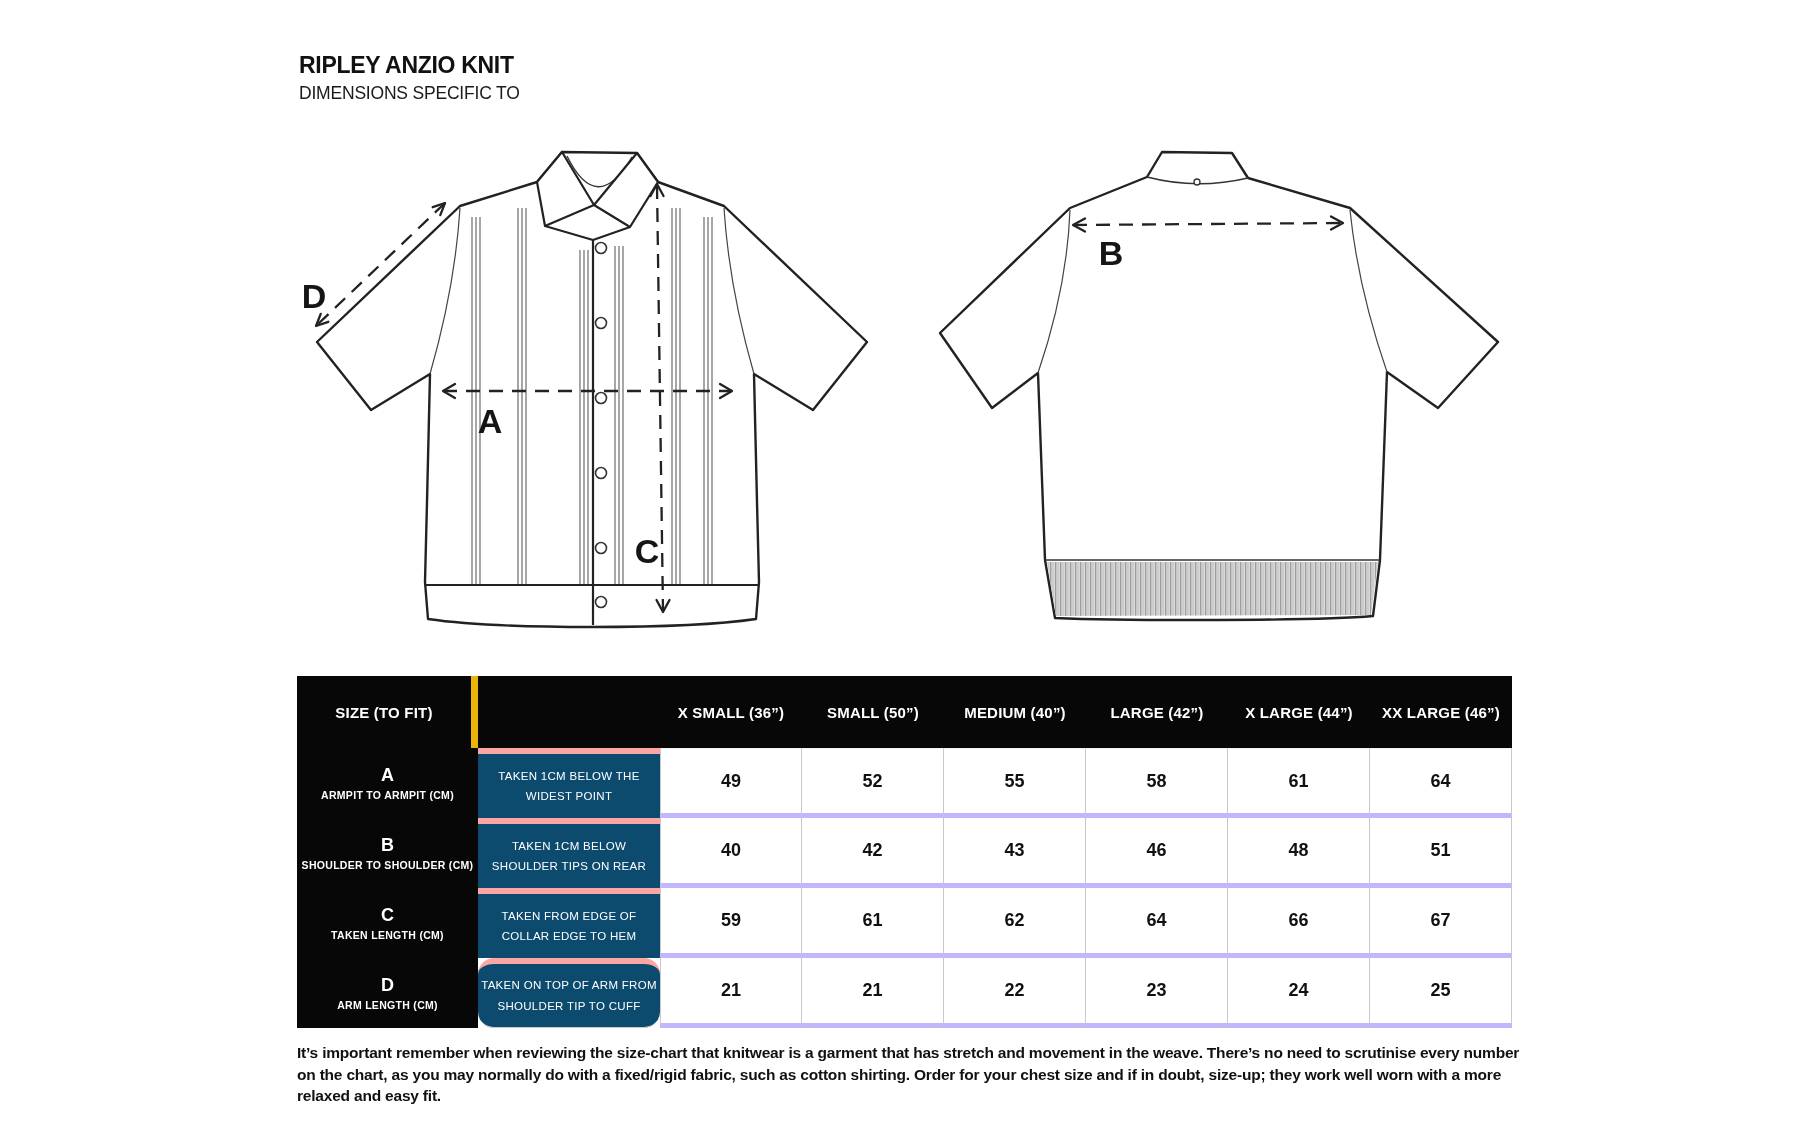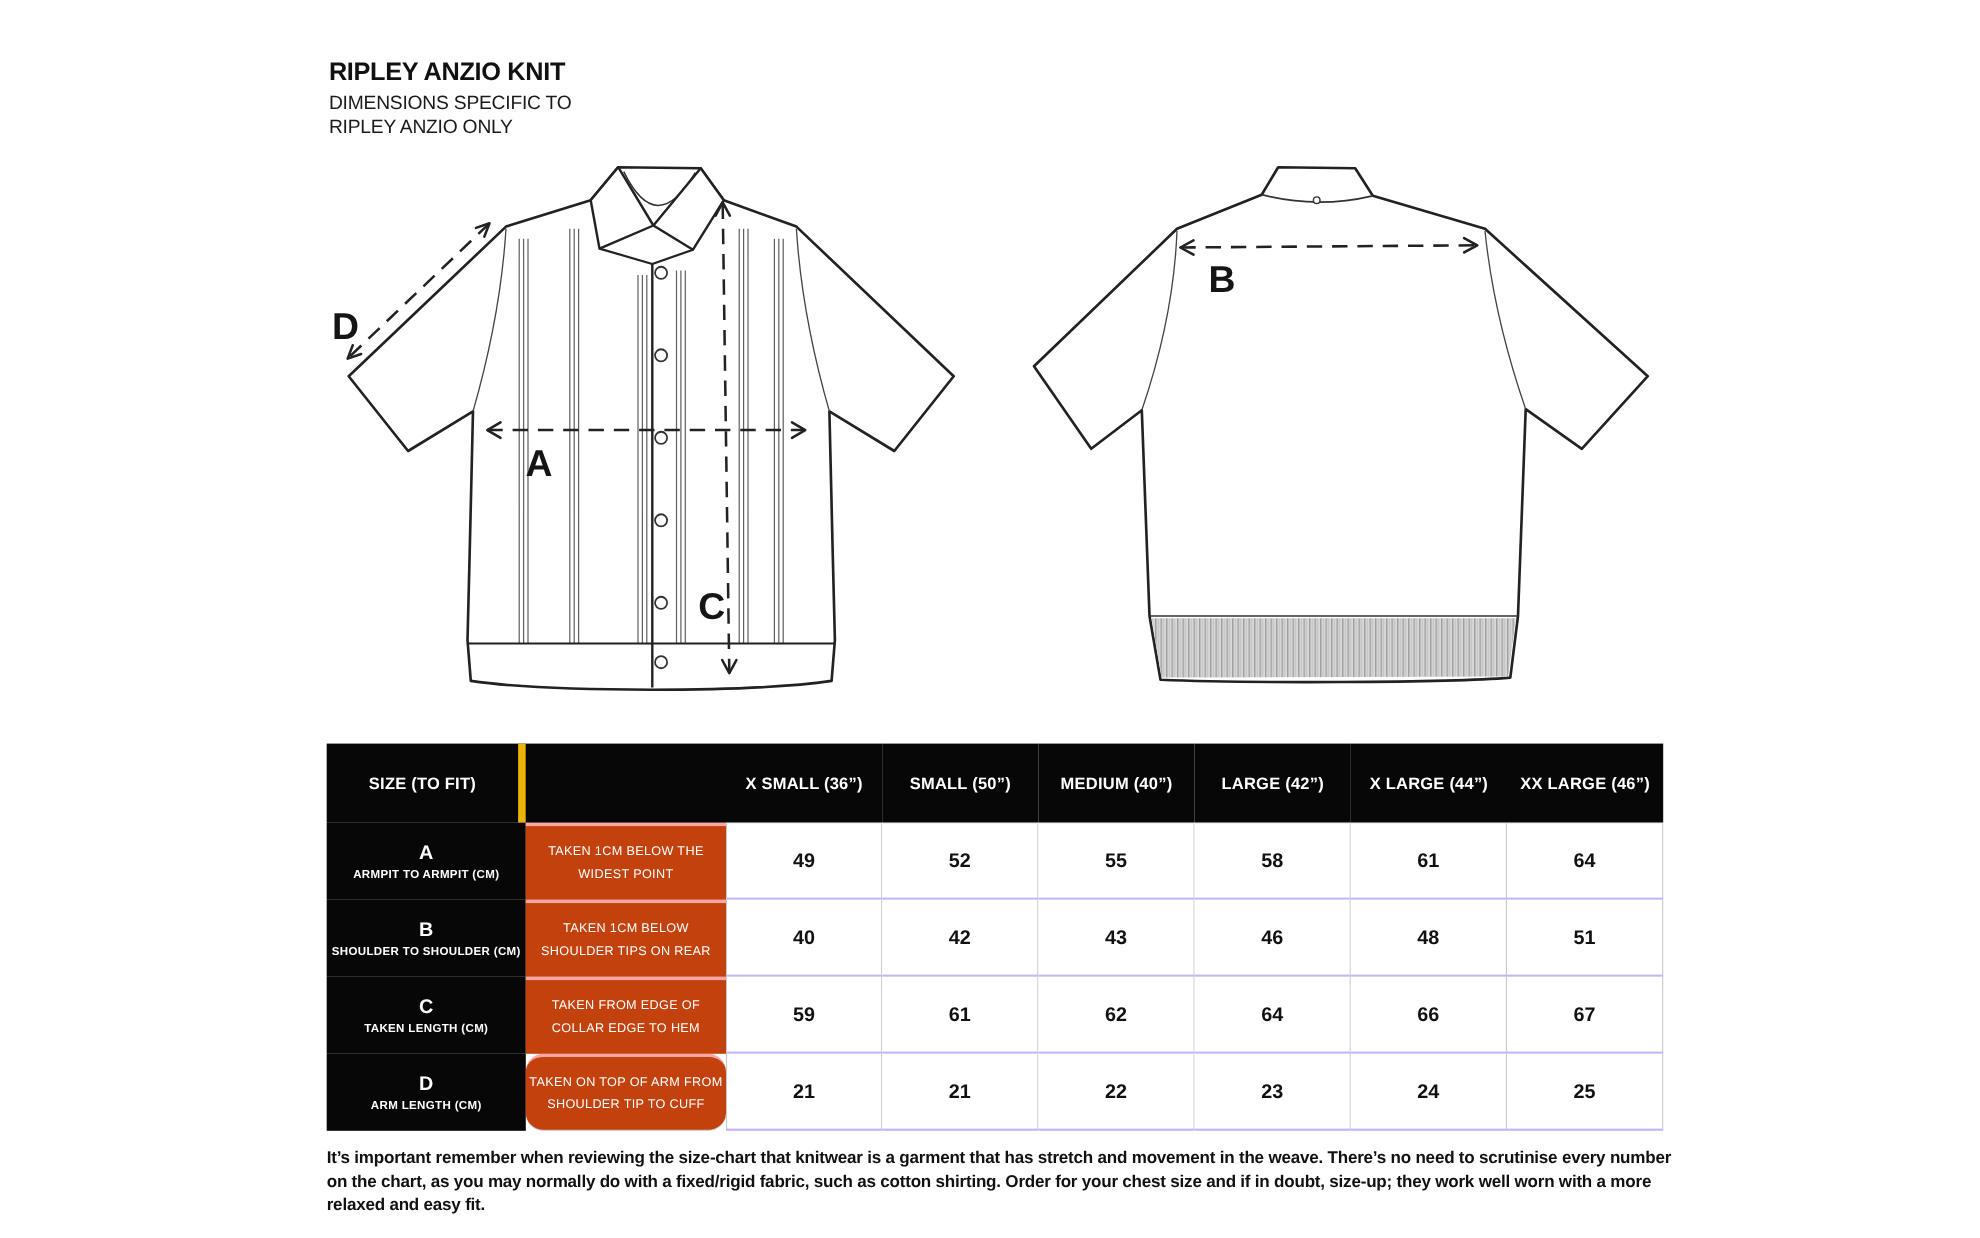--- a/index.html
+++ b/index.html
@@ -26,43 +26,42 @@
 
   thead th { height: 72px; background: #070707; color: #ffffff; font-size: 15px; font-weight: 700;
              letter-spacing: 0.2px; }
   thead th.label-head { border-right: 7px solid #eab308; }
 
   tbody tr { height: 70px; }
   th.letter-cell { background: #070707; color: #ffffff; font-weight: 400; }
   .letter-cell .letter { font-size: 18px; font-weight: 700; line-height: 1.2; }
   .letter-cell .measure-name { font-size: 10.5px; font-weight: 700; letter-spacing: 0.3px; margin-top: 3px; }
 
-  td.method-cell { background: #c2410c; color: #ffffff; font-size: 11.5px; font-weight: 400;
-                   letter-spacing: 0.3px; line-height: 1.75; border-top: 3px solid #fca5a5;
+  td.method-cell { background: #0c4a6e; color: #ffffff; font-size: 11.5px; font-weight: 400;
+                   letter-spacing: 0.3px; line-height: 1.75; border-top: 6px solid #fca5a5;
                    padding: 0 14px; }
   tbody tr:last-child td.method-cell { border-bottom: 1px solid #c9c9c9; border-radius: 16px; }
 
   td.value-cell { background: #ffffff; color: #111; font-size: 18px; font-weight: 700;
-                  border-right: 1px solid #c9c9c9; border-bottom: 2px solid #c4b5fd; }
+                  border-right: 1px solid #c9c9c9; border-bottom: 5px solid #c4b5fd; }
   td.value-cell.first { border-left: 1px solid #c9c9c9; }
   tbody tr:first-child td.value-cell { border-top: 1px solid #efefef; }
 
   
   .footnote { position: absolute; left: 297px; top: 1042px; width: 1224px; margin: 0;
               font-size: 15.5px; font-weight: 700; letter-spacing: -0.2px; line-height: 1.4; color: #111; }
 </style>
 </head>
 <body>
 
 <div class="canvas">
 
   <header class="title-block">
     <h1>RIPLEY ANZIO KNIT</h1>
     <p>DIMENSIONS SPECIFIC TO</p>
-    <p>RIPLEY ANZIO ONLY</p>
   </header>
 
   <svg class="front-shirt" viewBox="0 0 594 530" xmlns="http://www.w3.org/2000/svg">
 
     <path d="M165,84 L242,60 L267,30 L342,31 L363,60 L429,84 L572,220 L518,288 L459,252 L462,380 L464,460 L461,497 C420,503 360,505 297,505 C234,505 174,503 133,497 L130,460 L132,380 L135,252 L76,288 L22,220 Z" fill="#ffffff" stroke="#222222" stroke-width="2.4" stroke-linejoin="round"></path>
 
     <path d="M135,252 Q160,165 165,86 M459,252 Q434,165 429,86" fill="none" stroke="#444444" stroke-width="1.2"></path>
 
     <path d="M177,95 V463 M181,95 V463 M185,95 V463 M223,86 V463 M227,86 V463 M231,86 V463 M285,128 V463 M289,128 V463 M293,128 V463 M320,124 V463 M324,124 V463 M328,124 V463 M377,86 V463 M381,86 V463 M385,86 V463 M409,95 V463 M413,95 V463 M417,95 V463" fill="none" stroke="#5f5f5f" stroke-width="1.1"></path>
 

